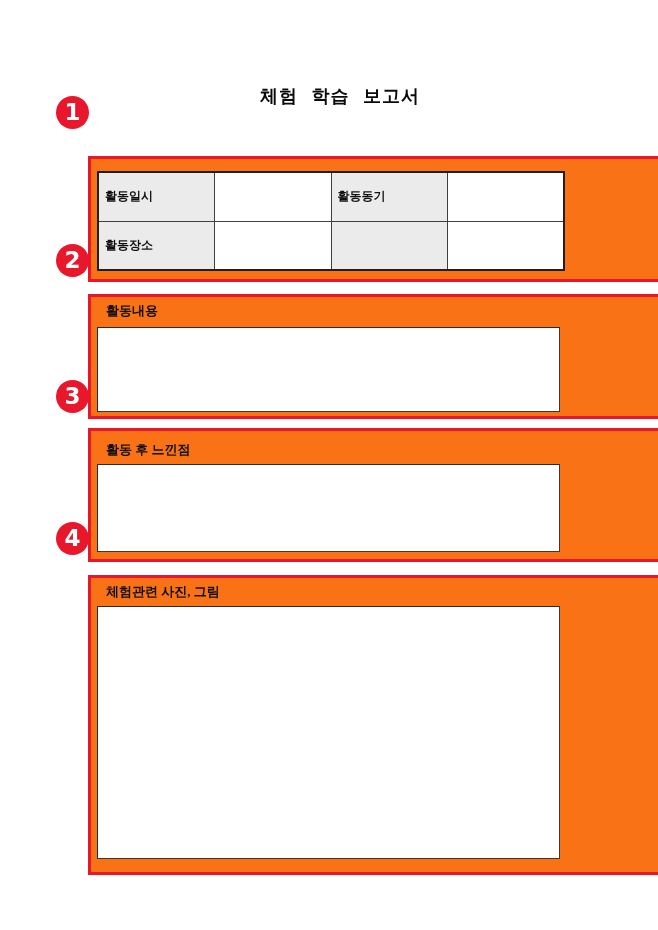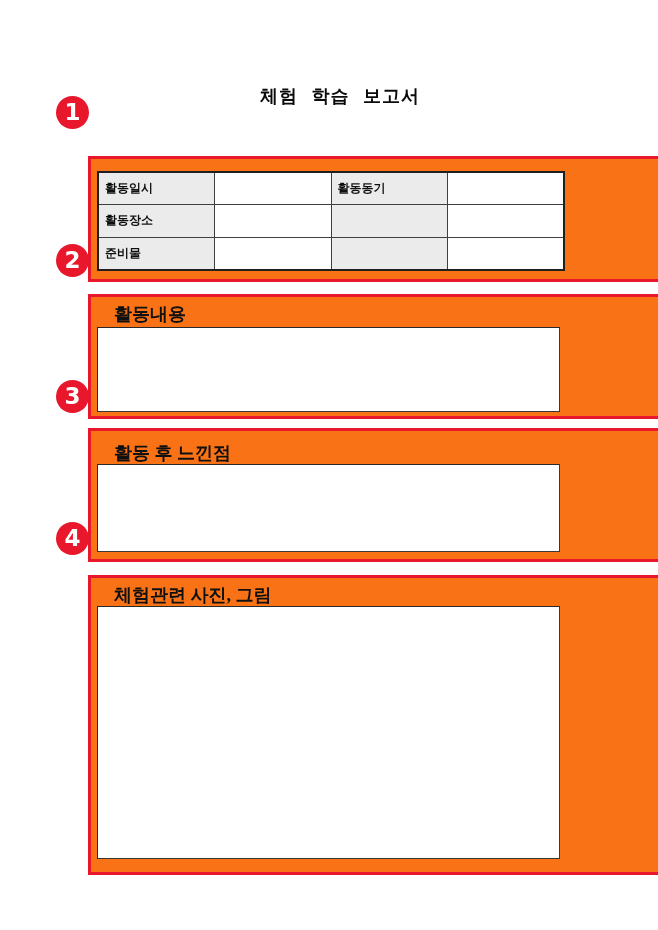--- a/index.html
+++ b/index.html
@@ -57,22 +57,22 @@
     padding:0 0 0 6px;
     vertical-align:middle;
     white-space:nowrap; overflow:hidden;
     color:#101010;
   }
   .info-table td.lbl { background:#ebebeb; }
   .info-table td.val { background:#ffffff; }
   .c1 { width:116px; } .c2 { width:117px; } .c3 { width:116px; } .c4 { width:117px; }
 
   .sec-label {
-    position:absolute; left:23px;
-    font-size:18px; font-weight:600;
+    position:absolute; left:15px;
+    font-size:13px; font-weight:600;
     color:#101010; white-space:nowrap;
   }
   .sec2 .sec-label { top:5px; }
   .sec3 .sec-label { top:10px; }
   .sec4 .sec-label { top:5px; }
 
   .content-box {
     position:absolute; left:6px; width:463px;
     background:#ffffff;
     border:1px solid #383838;
@@ -93,26 +93,20 @@
     <table class="info-table">
       <tbody>
         <tr>
           <td class="lbl c1">활동일시</td>
           <td class="val c2"></td>
           <td class="lbl c3">활동동기</td>
           <td class="val c4"></td>
         </tr>
         <tr>
           <td class="lbl c1">활동장소</td>
-          <td class="val c2"></td>
-          <td class="lbl c3"></td>
-          <td class="val c4"></td>
-        </tr>
-        <tr>
-          <td class="lbl c1">준비물</td>
           <td class="val c2"></td>
           <td class="lbl c3"></td>
           <td class="val c4"></td>
         </tr>
       </tbody>
     </table>
   </section>
 
   <section class="sec sec2">
     <div class="sec-label">활동내용</div>

